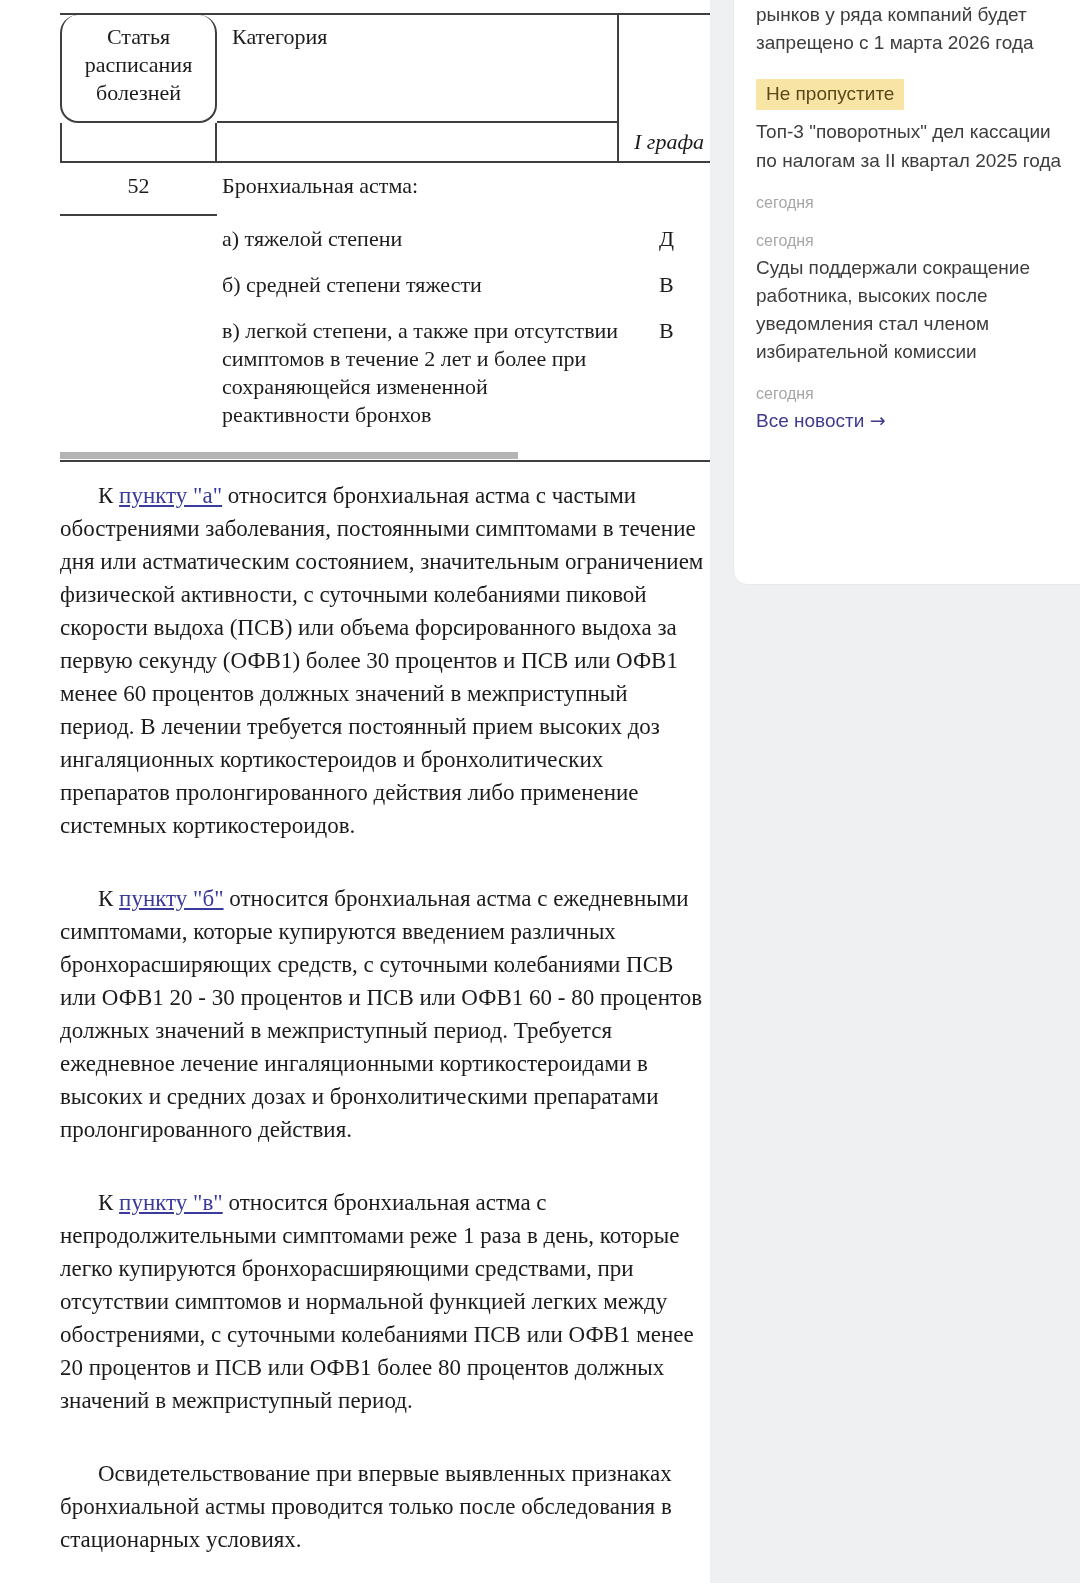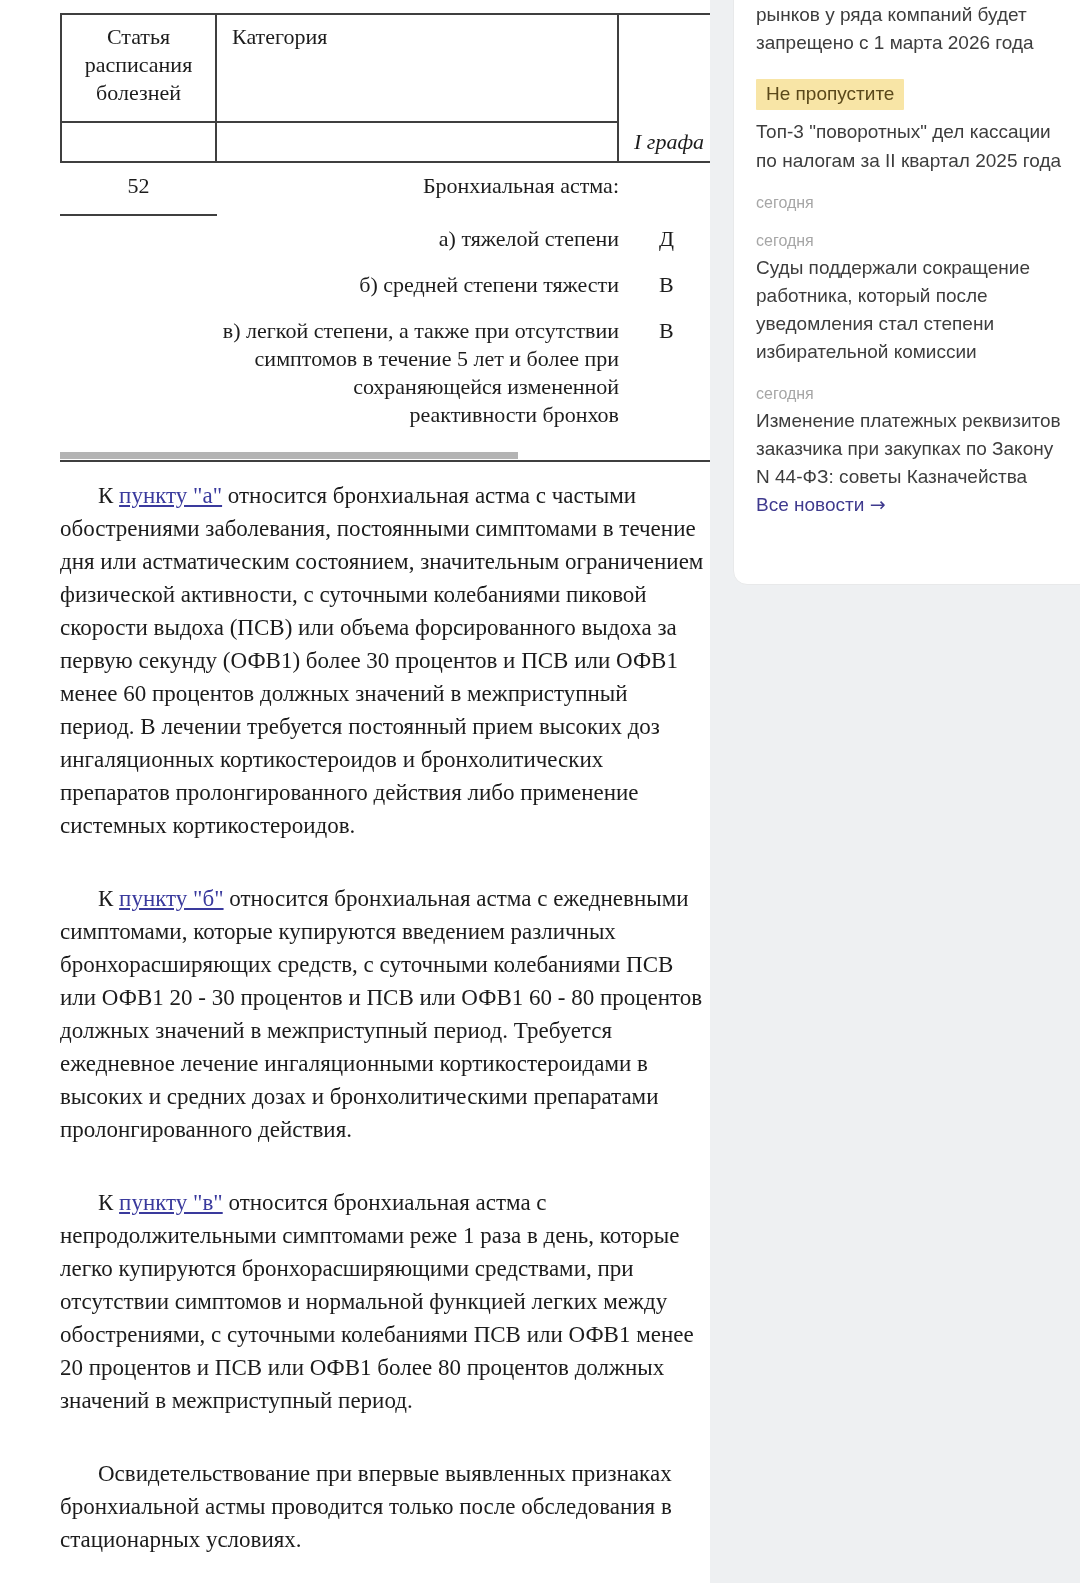--- a/index.html
+++ b/index.html
@@ -13,32 +13,32 @@
   
   .main-pane{position:absolute;left:0;top:0;width:710px;height:1583px;background:#ffffff;
              color:#1c1c1c;}
 
   
   .table-wrap{position:relative;margin:13px 0 0 60px;width:650px;overflow:hidden;}
   .doc-table{width:770px;border-top:2px solid #3f3f3f;font-size:22px;line-height:28px;}
   .hrow{display:grid;grid-template-columns:157px 402px 211px;}
   .hcell{border-right:2px solid #3f3f3f;border-bottom:2px solid #3f3f3f;
          text-align:center;padding:8px 6px 14px 6px;}
-  .hcell.first{border-left:2px solid #3f3f3f;}
+  .hcell.first{border-left:2px solid #3f3f3f;border-radius:18px;}
   .hcell.cat{text-align:left;padding-left:15px;white-space:nowrap;}
   .subrow{display:grid;grid-template-columns:157px 402px 211px;font-style:italic;}
   .scell{border-right:2px solid #3f3f3f;border-bottom:2px solid #3f3f3f;height:38px;
          display:flex;align-items:center;}
   .scell.first{border-left:2px solid #3f3f3f;}
   .scell.cat{padding-left:15px;}
   .tbody{border-bottom:2px solid #3f3f3f;padding-bottom:22px;}
   .brow{display:grid;grid-template-columns:157px 402px 211px;}
   .bcell-art{text-align:center;padding:9px 0 14px 0;}
   .bcell-art.underlined{border-bottom:2px solid #3f3f3f;}
-  .bcell-name{padding:9px 0 9px 5px;text-align:right;}
+  .bcell-name{padding:9px 0 9px 5px;}
   .bcell-cat{padding:9px 0 9px 40px;}
   .hscroll-thumb{position:absolute;left:-5px;bottom:3px;width:463px;height:7px;
                  background:#b4b4b4;}
 
   
   .para{margin:40px 0 0 60px;width:645px;font-size:23px;line-height:33px;text-indent:38px;}
   .para.firstp{margin-top:17px;}
   .doc-link{color:#3a3a9d;text-decoration:underline;cursor:pointer;}
   .final-para{position:relative;margin:40px 0 0 60px;width:650px;font-size:23px;}
   .fline{position:relative;z-index:1;height:33px;line-height:33px;white-space:nowrap;}
@@ -90,21 +90,21 @@
             <div class="bcell-name">а) тяжелой степени</div>
             <div class="bcell-cat">Д</div>
           </div>
           <div class="brow">
             <div class="bcell-art"></div>
             <div class="bcell-name">б) средней степени тяжести</div>
             <div class="bcell-cat">В</div>
           </div>
           <div class="brow">
             <div class="bcell-art"></div>
-            <div class="bcell-name">в) легкой степени, а также при отсутствии симптомов в течение 5 лет и более при сохраняющейся измененной реактивности бронхов</div>
+            <div class="bcell-name">в) легкой степени, а также при отсутствии симптомов в течение 2 лет и более при сохраняющейся измененной реактивности бронхов</div>
             <div class="bcell-cat">В</div>
           </div>
         </div>
       </div>
       <div class="hscroll-thumb"></div>
     </div>
 
     <div class="para firstp"><span>К </span><a class="doc-link">пункту "а"</a><span> относится бронхиальная астма с частыми обострениями заболевания, постоянными симптомами в течение дня или астматическим состоянием, значительным ограничением физической активности, с суточными колебаниями пиковой скорости выдоха (ПСВ) или объема форсированного выдоха за первую секунду (ОФВ1) более 30 процентов и ПСВ или ОФВ1 менее 60 процентов должных значений в межприступный период. В лечении требуется постоянный прием высоких доз ингаляционных кортикостероидов и бронхолитических препаратов пролонгированного действия либо применение системных кортикостероидов.</span></div>
 
     <div class="para"><span>К </span><a class="doc-link">пункту "б"</a><span> относится бронхиальная астма с ежедневными симптомами, которые купируются введением различных бронхорасширяющих средств, с суточными колебаниями ПСВ или ОФВ1 20 - 30 процентов и ПСВ или ОФВ1 60 - 80 процентов должных значений в межприступный период. Требуется ежедневное лечение ингаляционными кортикостероидами в высоких и средних дозах и бронхолитическими препаратами пролонгированного действия.</span></div>
@@ -123,22 +123,21 @@
   <div class="news-card">
     <div class="news-partial">рынков у ряда компаний будет запрещено с 1 марта 2026 года</div>
     <div class="badge">Не пропустите</div>
     <div class="news-featured">Топ-3 "поворотных" дел кассации по налогам за II квартал 2025 года</div>
 
     <div class="news-item">
       <div class="news-date">сегодня</div>
     </div>
     <div class="news-item">
       <div class="news-date">сегодня</div>
-      <div class="news-title">Суды поддержали сокращение работника, который после уведомления стал степени избирательной комиссии</div>
+      <div class="news-title">Суды поддержали сокращение работника, высоких после уведомления стал членом избирательной комиссии</div>
     </div>
     <div class="news-item">
       <div class="news-date">сегодня</div>
-      <div class="news-title">Изменение платежных реквизитов заказчика при закупках по Закону N 44-ФЗ: советы Казначейства</div>
     </div>
 
     <div class="all-news"><span>Все новости</span> <span class="arr">→</span></div>
   </div>
 </div>
 
 </body></html>

